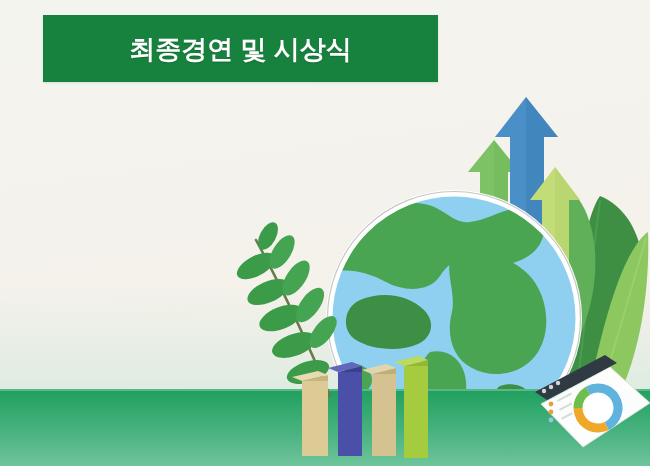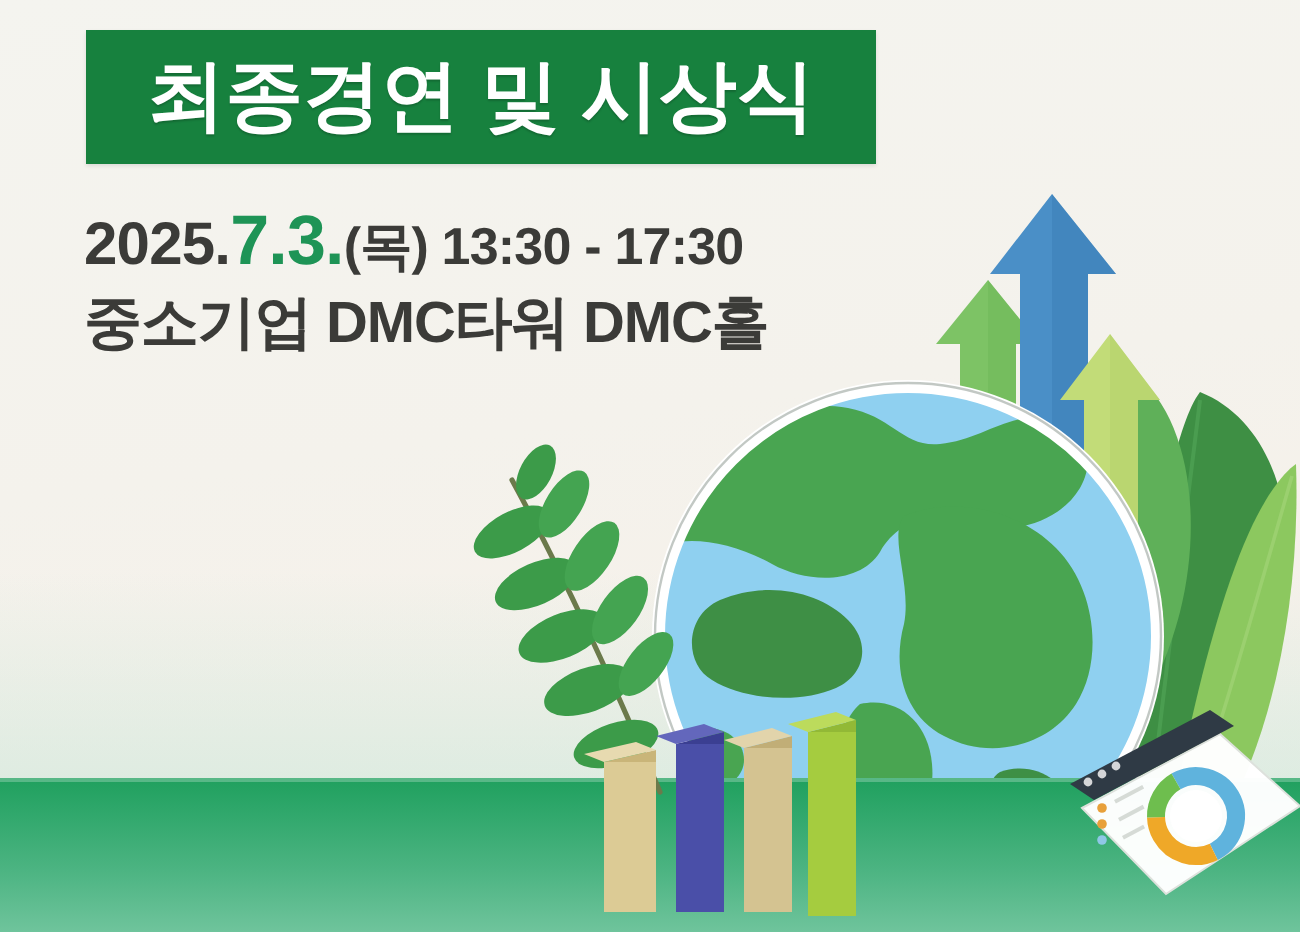--- a/index.html
+++ b/index.html
@@ -38,21 +38,21 @@
     width: 395px;
     height: 67px;
     background: #17813E;
     display: flex;
     align-items: center;
     justify-content: center;
     box-shadow: 0 1px 2px rgba(0,0,0,0.10);
   }
   .title-banner .title-text {
     color: #FFFFFF;
-    font-size: 39px;
+    font-size: 26px;
     font-weight: 700;
     letter-spacing: 0px;
     line-height: 1;
     white-space: nowrap;
     text-shadow: 0 1px 1px rgba(0,0,0,0.18);
   }
 
   
   .info-block {
     position: absolute;
@@ -250,20 +250,14 @@
           <circle cx="598" cy="408" r="13" fill="#FFFFFF"></circle>
         </g>
       </g>
     </svg>
   </div>
 
   <div class="title-banner">
     <span class="title-text">최종경연 및 시상식</span>
   </div>
 
-  <div class="info-block">
-    <div class="line-date">
-      <span>2025.</span><span class="accent">7.3.</span><span class="paren">(목) 13:30 - 17:30</span>
-    </div>
-    <div class="line-venue">중소기업 DMC타워 DMC홀</div>
-  </div>
 
 </div>
 
 </body></html>

